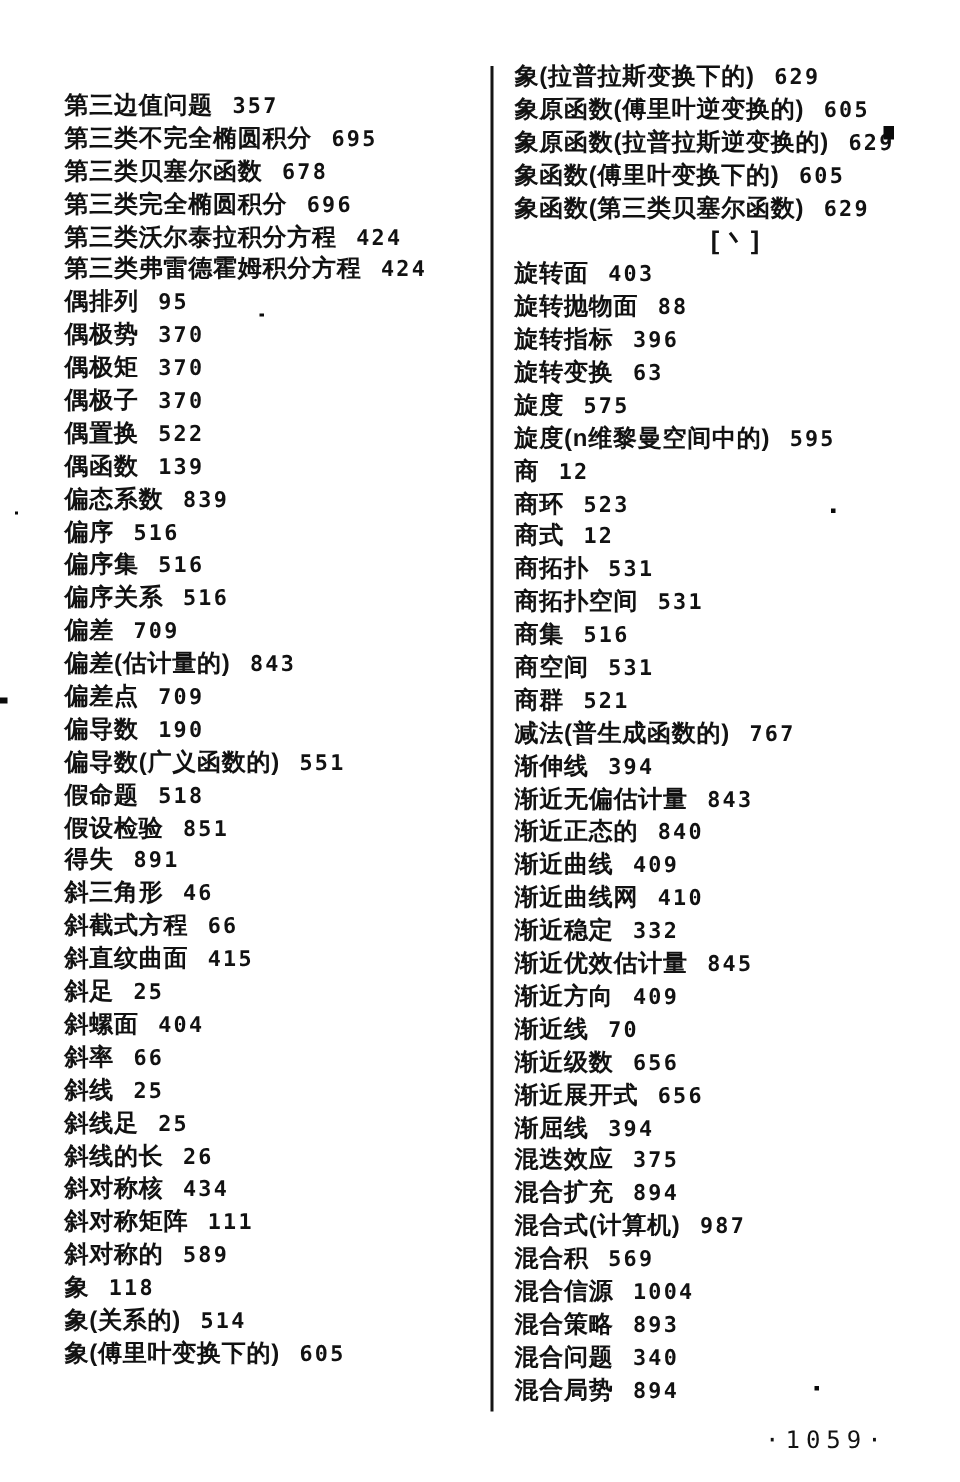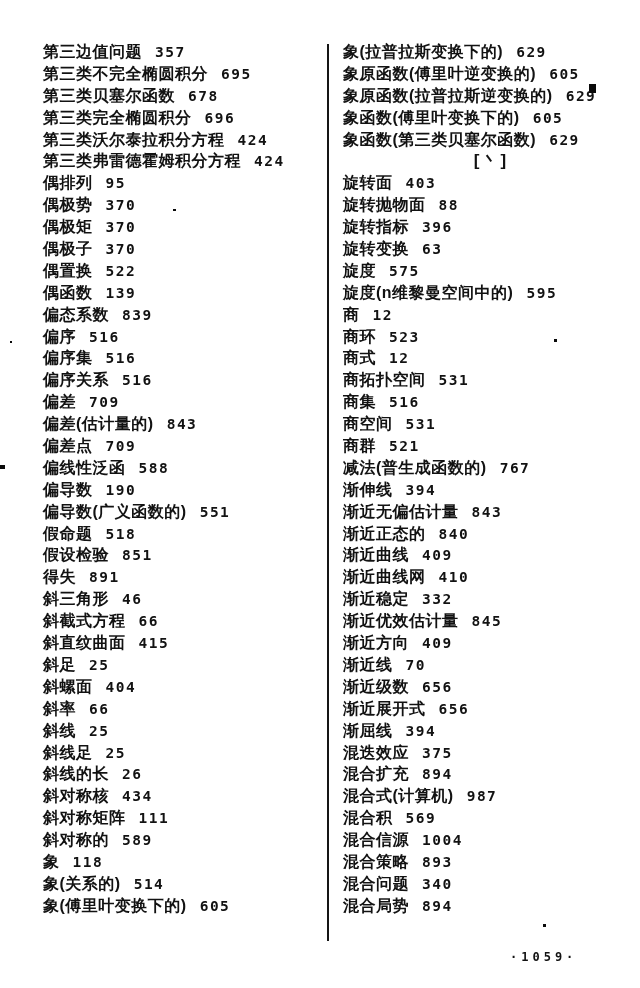--- a/index.html
+++ b/index.html
@@ -6,21 +6,21 @@
   html,body { width:640px; height:988px; }
   body {
     background:#ffffff;
     font-family:"Liberation Sans","DejaVu Sans",sans-serif;
     color:#121212;
     position:relative;
     overflow:hidden;
   }
   .page { position:absolute; inset:0; }
   .col { position:absolute; top:41px; }
-  .col-left  { left:43px;  width:282px; }
+  .col-left  { left:43px;  width:282px;margin-top:19px; }
   .col-right { left:343px; width:296px; }
   .entry {
     height:21.9px; line-height:21.9px;
     white-space:nowrap; overflow:visible;
     font-size:16px; font-weight:700;
     letter-spacing:0.5px;
   }
   .entry .num {
     margin-left:13px;
     font-size:14.5px;
@@ -33,21 +33,21 @@
     text-align:center;
     font-size:17px; font-weight:800;
     letter-spacing:2px;
   }
   .divider {
     position:absolute; left:327px; top:44px;
     width:2px; height:897px; background:#151515;
   }
   .footer {
     position:absolute; left:510px; top:950px;
-    font-size:12px; font-weight:700;
+    font-size:16px; font-weight:400;
     letter-spacing:4px;
     font-family:"DejaVu Sans Mono","Liberation Mono",monospace;
   }
   .artifact { position:absolute; background:#0a0a0a; }
   .a-right-edge { left:589px; top:84px;  width:7px; height:9px; }
   .a-left-dash  { left:0px;   top:465px; width:5px; height:4px; }
   .a-dot-1 { left:10px;  top:341px; width:2px; height:2px; }
   .a-dot-2 { left:173px; top:209px; width:3px; height:2px; }
   .a-dot-3 { left:554px; top:339px; width:3px; height:3px; }
   .a-dot-4 { left:543px; top:924px; width:3px; height:3px; }
@@ -70,21 +70,20 @@
       <div class="entry"><span class="term">偶极子</span><span class="num">370</span></div>
       <div class="entry"><span class="term">偶置换</span><span class="num">522</span></div>
       <div class="entry"><span class="term">偶函数</span><span class="num">139</span></div>
       <div class="entry"><span class="term">偏态系数</span><span class="num">839</span></div>
       <div class="entry"><span class="term">偏序</span><span class="num">516</span></div>
       <div class="entry"><span class="term">偏序集</span><span class="num">516</span></div>
       <div class="entry"><span class="term">偏序关系</span><span class="num">516</span></div>
       <div class="entry"><span class="term">偏差</span><span class="num">709</span></div>
       <div class="entry"><span class="term">偏差(估计量的)</span><span class="num">843</span></div>
       <div class="entry"><span class="term">偏差点</span><span class="num">709</span></div>
-      <div class="entry"><span class="term">偏线性泛函</span><span class="num">588</span></div>
       <div class="entry"><span class="term">偏导数</span><span class="num">190</span></div>
       <div class="entry"><span class="term">偏导数(广义函数的)</span><span class="num">551</span></div>
       <div class="entry"><span class="term">假命题</span><span class="num">518</span></div>
       <div class="entry"><span class="term">假设检验</span><span class="num">851</span></div>
       <div class="entry"><span class="term">得失</span><span class="num">891</span></div>
       <div class="entry"><span class="term">斜三角形</span><span class="num">46</span></div>
       <div class="entry"><span class="term">斜截式方程</span><span class="num">66</span></div>
       <div class="entry"><span class="term">斜直纹曲面</span><span class="num">415</span></div>
       <div class="entry"><span class="term">斜足</span><span class="num">25</span></div>
       <div class="entry"><span class="term">斜螺面</span><span class="num">404</span></div>
@@ -111,20 +110,21 @@
       <div class="section-header">[丶]</div>
       <div class="entry"><span class="term">旋转面</span><span class="num">403</span></div>
       <div class="entry"><span class="term">旋转抛物面</span><span class="num">88</span></div>
       <div class="entry"><span class="term">旋转指标</span><span class="num">396</span></div>
       <div class="entry"><span class="term">旋转变换</span><span class="num">63</span></div>
       <div class="entry"><span class="term">旋度</span><span class="num">575</span></div>
       <div class="entry"><span class="term">旋度(n维黎曼空间中的)</span><span class="num">595</span></div>
       <div class="entry"><span class="term">商</span><span class="num">12</span></div>
       <div class="entry"><span class="term">商环</span><span class="num">523</span></div>
       <div class="entry"><span class="term">商式</span><span class="num">12</span></div>
+      <div class="entry"><span class="term">商拓扑</span><span class="num">531</span></div>
       <div class="entry"><span class="term">商拓扑空间</span><span class="num">531</span></div>
       <div class="entry"><span class="term">商集</span><span class="num">516</span></div>
       <div class="entry"><span class="term">商空间</span><span class="num">531</span></div>
       <div class="entry"><span class="term">商群</span><span class="num">521</span></div>
       <div class="entry"><span class="term">减法(普生成函数的)</span><span class="num">767</span></div>
       <div class="entry"><span class="term">渐伸线</span><span class="num">394</span></div>
       <div class="entry"><span class="term">渐近无偏估计量</span><span class="num">843</span></div>
       <div class="entry"><span class="term">渐近正态的</span><span class="num">840</span></div>
       <div class="entry"><span class="term">渐近曲线</span><span class="num">409</span></div>
       <div class="entry"><span class="term">渐近曲线网</span><span class="num">410</span></div>

